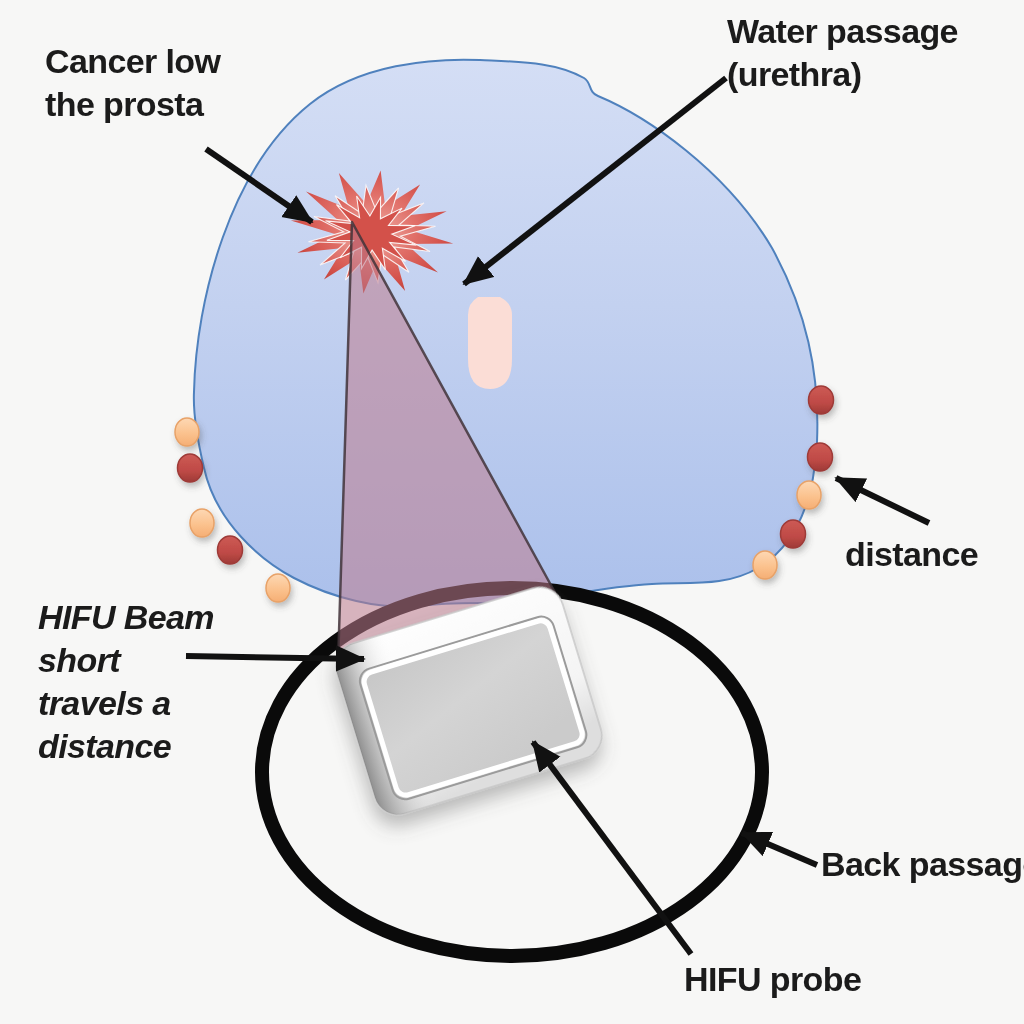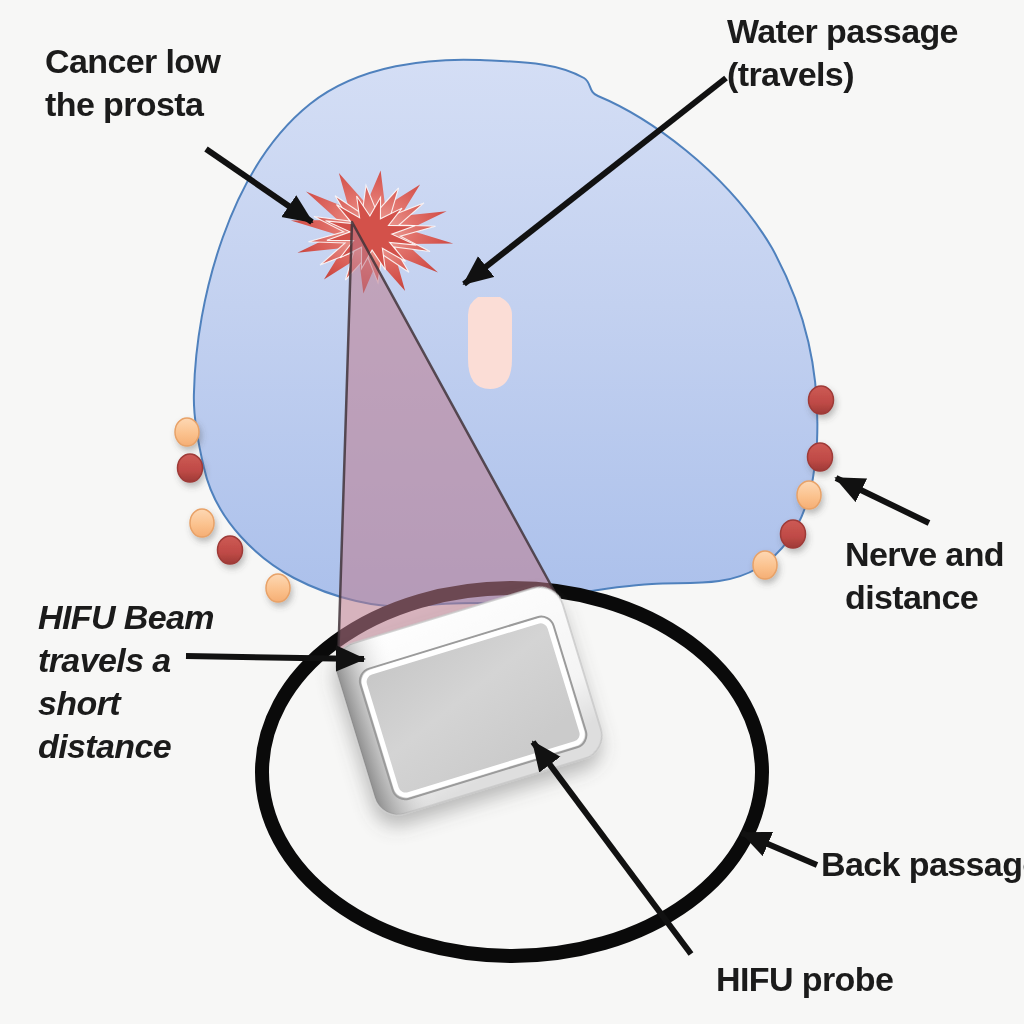--- a/index.html
+++ b/index.html
@@ -131,36 +131,35 @@
   </g>
 </svg>
 
   <div class="label" style="left:45px;top:40px;">
     <div>Cancer low</div>
     <div>the prosta</div>
   </div>
 
   <div class="label" style="left:727px;top:10px;">
     <div>Water passage</div>
-    <div>(travels)</div>
+    <div>(urethra)</div>
   </div>
 
   <div class="label" style="left:38px;top:596px;font-style:italic;">
     <div>HIFU Beam</div>
+    <div>short</div>
     <div>travels a</div>
-    <div>short</div>
     <div>distance</div>
   </div>
 
   <div class="label" style="left:845px;top:533px;">
-    <div>Nerve and</div>
     <div>distance</div>
   </div>
 
   <div class="label" style="left:821px;top:843px;">
     <div>Back passage</div>
   </div>
 
-  <div class="label" style="left:684px;top:958px;margin-left:32px;">
+  <div class="label" style="left:684px;top:958px;">
     <div>HIFU probe</div>
   </div>
 
 </div>
 
 </body></html>

